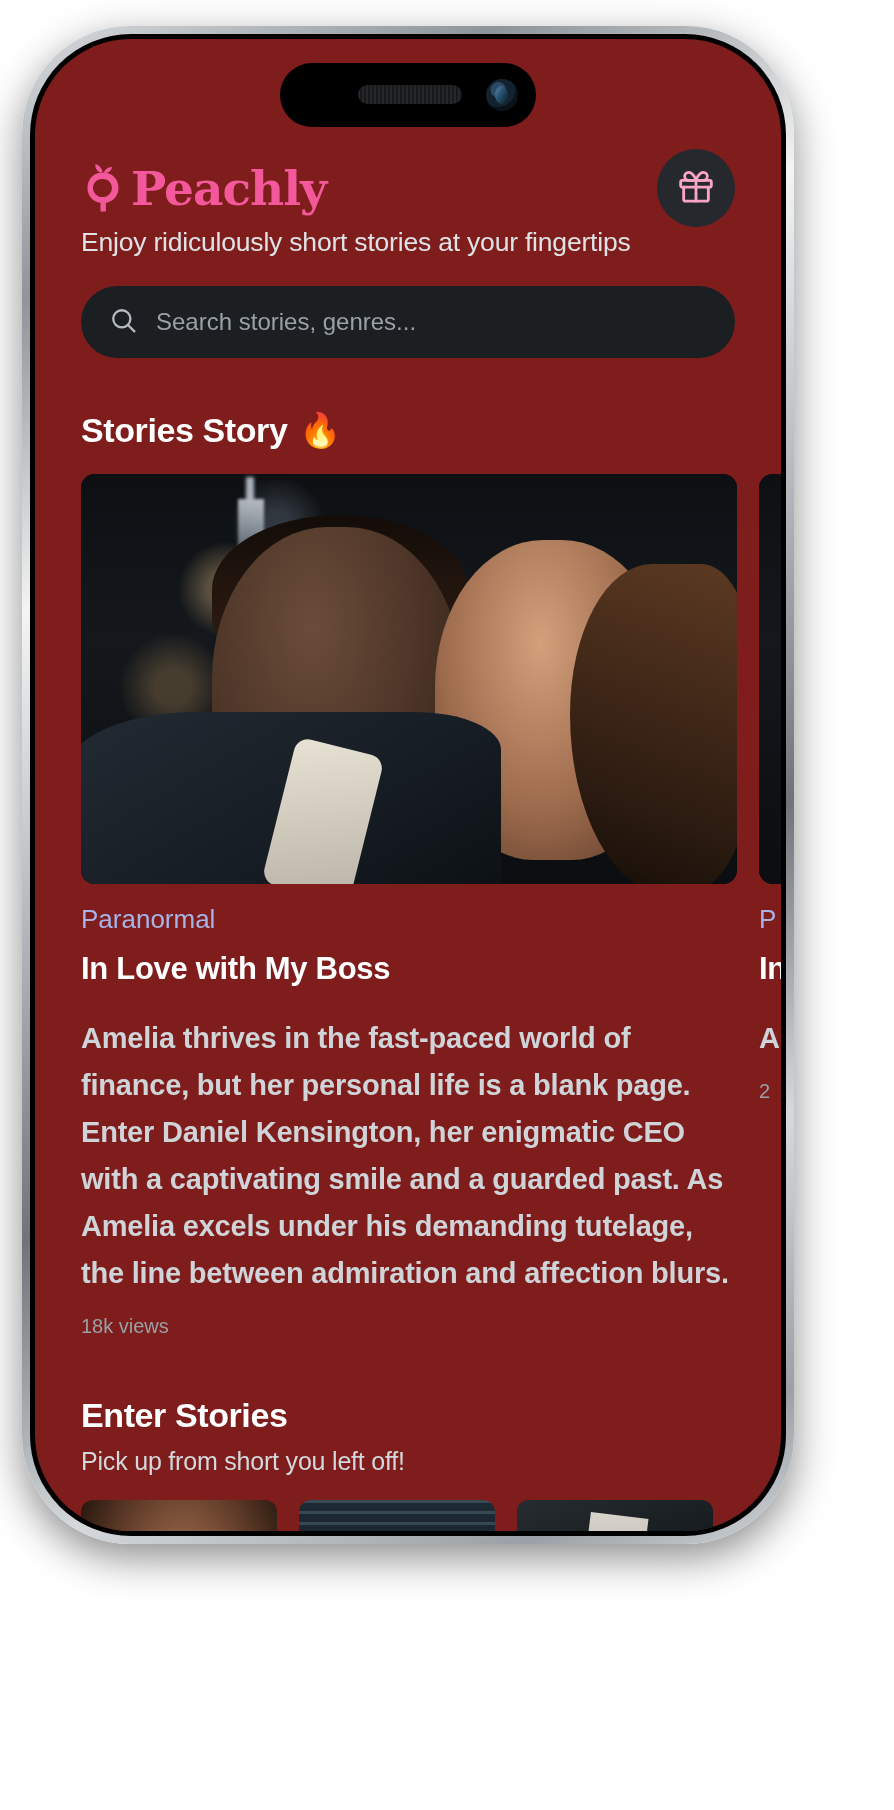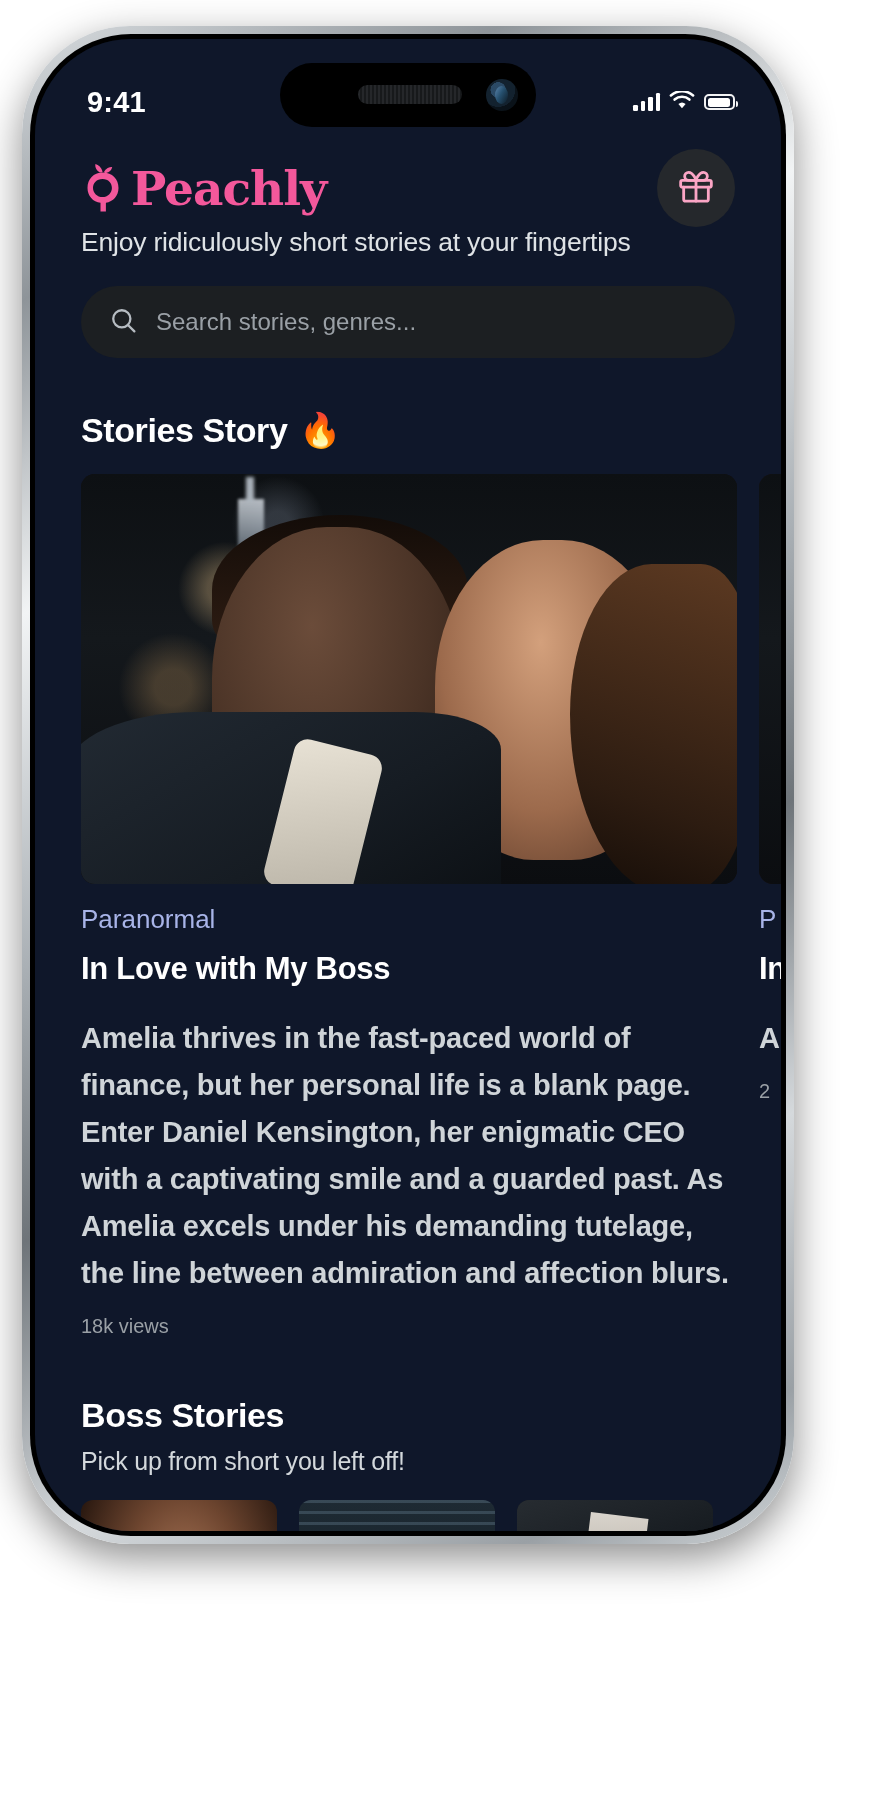--- a/index.html
+++ b/index.html
@@ -77,21 +77,21 @@
   .sig i:nth-child(2){height:10px}
   .sig i:nth-child(3){height:14px}
   .sig i:nth-child(4){height:18px}
   .batt{ width:31px; height:16px; border:2px solid rgba(255,255,255,.95); border-radius:5px; position:relative; padding:1.5px; }
   .batt:after{content:"";position:absolute;right:-5px;top:4.5px;width:2.5px;height:6px;background:rgba(255,255,255,.95);border-radius:0 2px 2px 0;}
   .batt span{display:block;height:100%;width:94%;background:#fff;border-radius:2.5px;}
 
   
   #app{
     position:absolute; inset:0; padding-top:104px;
-    background:#0f172a; overflow:hidden;
+    background:#7f1d1d; overflow:hidden;
   }
   .pad{ padding-left:46px; padding-right:46px; }
 
   
   #app-header{ display:flex; align-items:center; justify-content:space-between; margin-top:6px; }
   #logo{ display:flex; align-items:center; gap:4px; }
   #logo-mark{ width:46px; height:50px; position:relative; flex:none; }
   #logo-text{
     font-family:"DejaVu Serif", serif;
     font-size:47px; font-weight:700; color:#F3589B; letter-spacing:-1px;
@@ -204,41 +204,20 @@
   <div class="btn-side" id="btn-power"></div>
 
   <div id="phone-inner">
   <div id="screen">
 
     <div id="dynamic-island">
       <div id="island-pill"></div>
       <div id="island-cam"></div>
     </div>
 
-    <div id="status-bar">
-      <div id="status-time">9:41</div>
-      <div id="status-right">
-        <span class="sig">
-              <i></i>
-              <i></i>
-              <i></i>
-              <i></i>
-            </span>
-        <span>
-          <svg width="26" height="19" viewBox="0 0 26 19" fill="none">
-            <path d="M13 17.2 L9.4 12.9 a5.6 5.6 0 0 1 7.2 0 Z" fill="#fff"></path>
-            <path d="M5.6 8.6 a11.2 11.2 0 0 1 14.8 0" stroke="#fff" stroke-width="2.6" stroke-linecap="round"></path>
-            <path d="M1.9 4.4 a17 17 0 0 1 22.2 0" stroke="#fff" stroke-width="2.6" stroke-linecap="round"></path>
-          </svg>
-        </span>
-        <span class="batt">
-              <span></span>
-            </span>
-      </div>
-    </div>
 
     <div id="app">
 
       <div id="app-header" class="pad">
         <div id="logo">
           <span id="logo-mark">
             <svg width="46" height="50" viewBox="0 0 46 50">
               <path d="M21.5 9.5c-9 0-15 6.8-15 15.4 0 8 5.6 14 13 14.9v8.8h5.4v-8.9c7.2-1.1 12.6-7 12.6-14.8 0-8.6-6-15.4-16-15.4zm0 6.6c6 0 9.4 4.2 9.4 8.9 0 5.1-4.2 9.1-9.4 9.1s-9.5-4-9.5-9.1c0-4.7 3.5-8.9 9.5-8.9z" fill="#F3589B"></path>
               <path d="M21.6 8.6C20.4 4.4 17.6 1.8 14.4.9c-.6 3.6 1.4 7 4.6 8.4 1 .4 2 .6 2.6-.7z" fill="#F3589B"></path>
               <path d="M23.2 8.4c2-3.2 5-4.6 8-4.5-.6 3.2-3 5.6-6.2 6-1 .1-1.8.1-1.8-1.5z" fill="#F3589B"></path>
@@ -309,21 +288,21 @@
             <div class="hot-title">In</div>
             <div class="hot-desc">A li a c b</div>
             <div class="hot-views">2</div>
           </div>
 
         </div>
       </div>
 
       <div id="your-section">
         <div class="pad">
-          <div class="section-title">Boss Stories</div>
+          <div class="section-title">Enter Stories</div>
           <div class="section-sub">Pick up from short you left off!</div>
         </div>
 
         <div id="your-grid" class="pad">
 
           <div class="mini-card">
             <div class="mini-img">
               <span class="mis"></span>
 
             </div>

